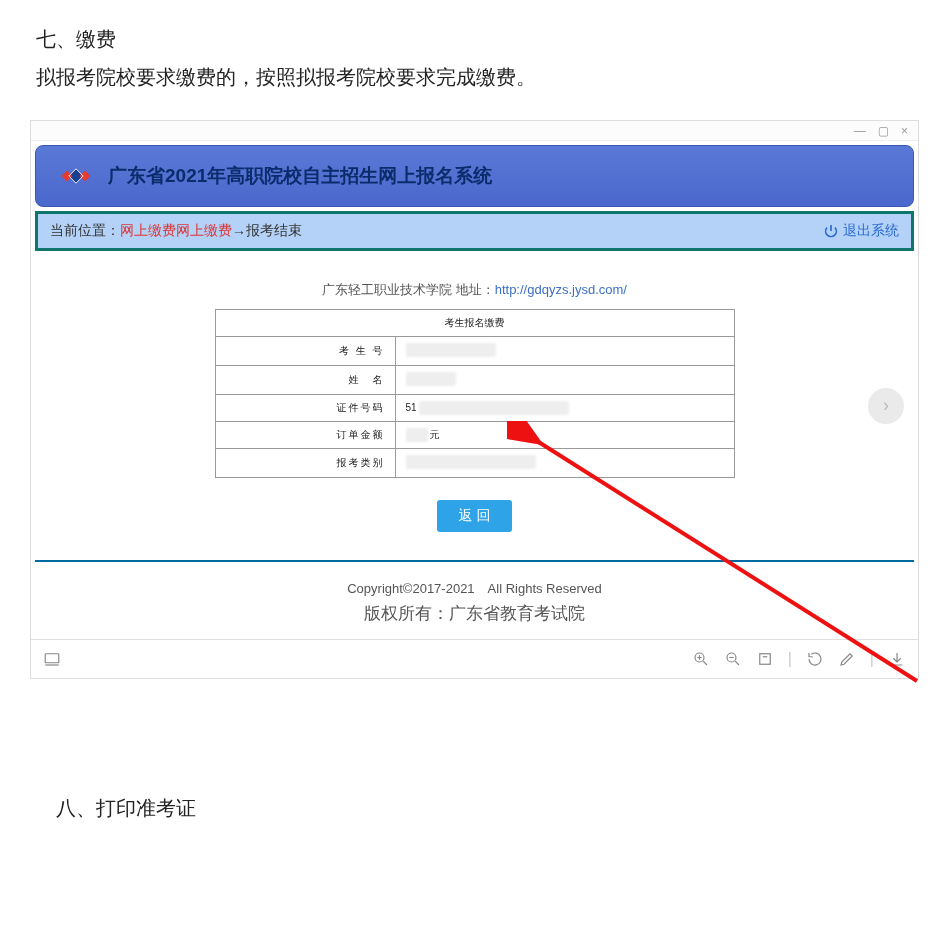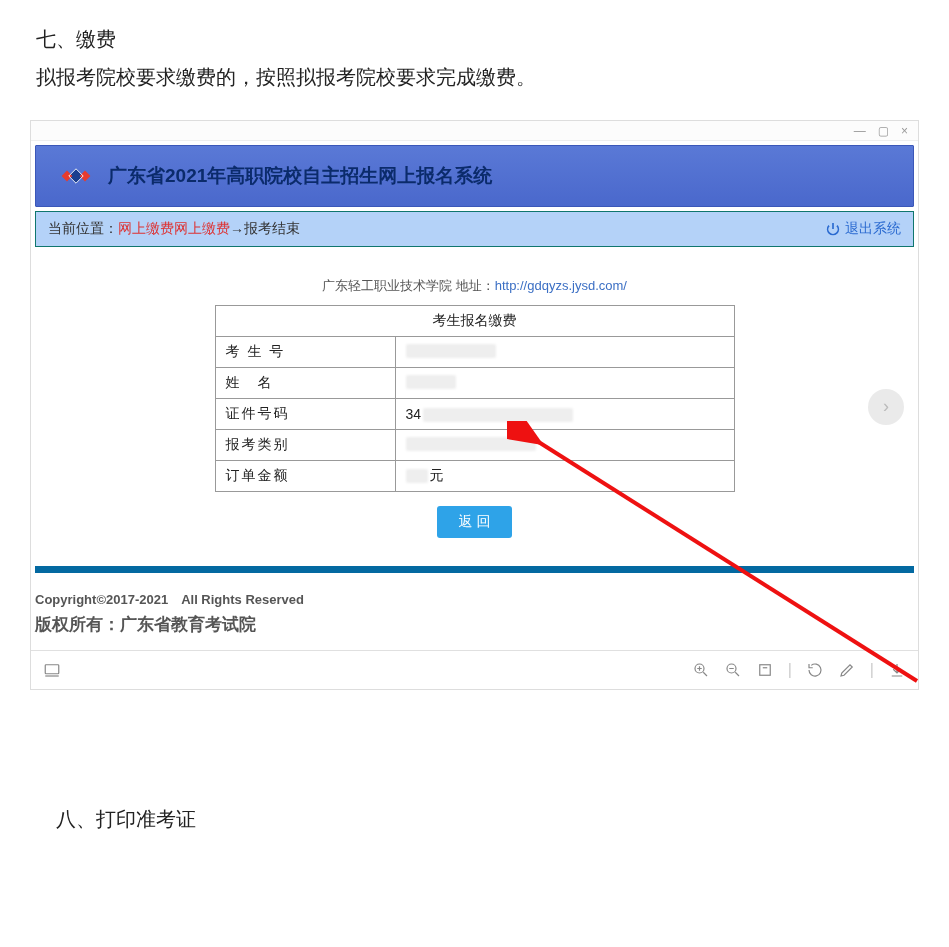--- a/index.html
+++ b/index.html
@@ -27,36 +27,36 @@
       gap: 12px;
       padding-right: 10px;
       color: #999;
       font-size: 12px;
       background: #fcfcfc;
       border-bottom: 1px solid #eee;
     }
     .app-header {
       background: linear-gradient(#5a79d6, #4a68cc);
       border: 1px solid #3b57b8;
-      border-radius: 1px;
+      border-radius: 8px;
       margin: 4px;
       padding: 12px 22px;
       display: flex;
       align-items: center;
       gap: 14px;
     }
     .logo-diamond {
       width: 36px; height: 36px;
       position: relative;
     }
     .logo-diamond svg { width: 100%; height: 100%; }
     .app-title { color: #0b2b6b; font-weight: bold; font-size: 19px; }
     .breadcrumb-bar {
       background: #b4d2f8;
-      border: 1px solid #0f766e;
+      border: 3px solid #0f766e;
       margin: 0 4px;
       padding: 8px 12px;
       display: flex;
       align-items: center;
       font-size: 14px;
       color: #333;
     }
     .bc-red { color: #d33; }
     .bc-flex { flex: 1; }
     .logout-link { color: #2a6ad0; display: flex; align-items: center; gap: 4px; cursor: pointer; }
@@ -65,37 +65,37 @@
     .main-notice {
       text-align: center;
       color: #d82b2b;
       font-weight: bold;
       font-size: 22px;
       margin-bottom: 6px;
     }
     .sub-notice { text-align: center; font-size: 13px; color: #555; margin-bottom: 10px; }
     .sub-notice .url { color: #3b6fc4; }
     .info-table {
-      margin: 0 auto;
+      margin: 8px auto;
       border-collapse: collapse;
       width: 520px;
-      font-size: 14px;
+      font-size: 10px;
     }
     .info-table th {
       border: 1px solid #999;
       background: #fff;
       text-align: center;
       padding: 6px;
       font-weight: normal;
     }
     .info-table td {
       border: 1px solid #999;
       padding: 6px 10px;
     }
-    .info-table td.label { width: 180px; text-align: left; letter-spacing: 2px; }
+    .info-table td.label { width: 180px; text-align: right; letter-spacing: 2px; }
     .info-table td.value { background: #fff; }
     .redacted {
       display: inline-block;
       height: 14px;
       background: #eee;
       filter: blur(1px);
       border-radius: 2px;
     }
     .btn-row { text-align: center; padding: 14px 0 8px 0; }
     .btn-return {
@@ -124,26 +124,26 @@
     }
     .red-arrow {
       position: absolute;
       pointer-events: none;
       left: 476px;
       top: 300px;
       width: 420px;
       height: 270px;
     }
     .footer {
+      text-align: center;
       color: #555;
       font-size: 13px;
       padding: 18px 0 14px 0;
-      border-top: 7px solid #0369a1;
+      border-top: 2px solid #0369a1;
       margin: 0 4px;
-      font-weight: bold;
     }
     .footer .line2 { font-size: 17px; margin-top: 4px; }
     .toolbar {
       display: flex;
       align-items: center;
       border-top: 1px solid #e0e0e0;
       padding: 10px 12px;
       color: #888;
       gap: 14px;
     }
@@ -207,29 +207,29 @@
       <tr>
         <td class="label">考 生 号</td>
         <td class="value"><span class="redacted" style="width:90px"></span></td>
       </tr>
       <tr>
         <td class="label">姓　名</td>
         <td class="value"><span class="redacted" style="width:50px"></span></td>
       </tr>
       <tr>
         <td class="label">证件号码</td>
-        <td class="value"><span>34</span><span class="redacted" style="width:150px;vertical-align:middle;margin-left:2px"></span></td>
+        <td class="value"><span>51</span><span class="redacted" style="width:150px;vertical-align:middle;margin-left:2px"></span></td>
+      </tr>
+      <tr>
+        <td class="label">订单金额</td>
+        <td class="value"><span class="redacted" style="width:22px;vertical-align:middle;margin-right:2px"></span><span>元</span></td>
       </tr>
       <tr>
         <td class="label">报考类别</td>
         <td class="value"><span class="redacted" style="width:130px"></span></td>
-      </tr>
-      <tr>
-        <td class="label">订单金额</td>
-        <td class="value"><span class="redacted" style="width:22px;vertical-align:middle;margin-right:2px"></span><span>元</span></td>
       </tr>
     </tbody>
       </table>
 
     <div class="btn-row">
       <button class="btn-return">返 回</button>
     </div>
 
     <div class="nav-circle">
       <span>›</span>

